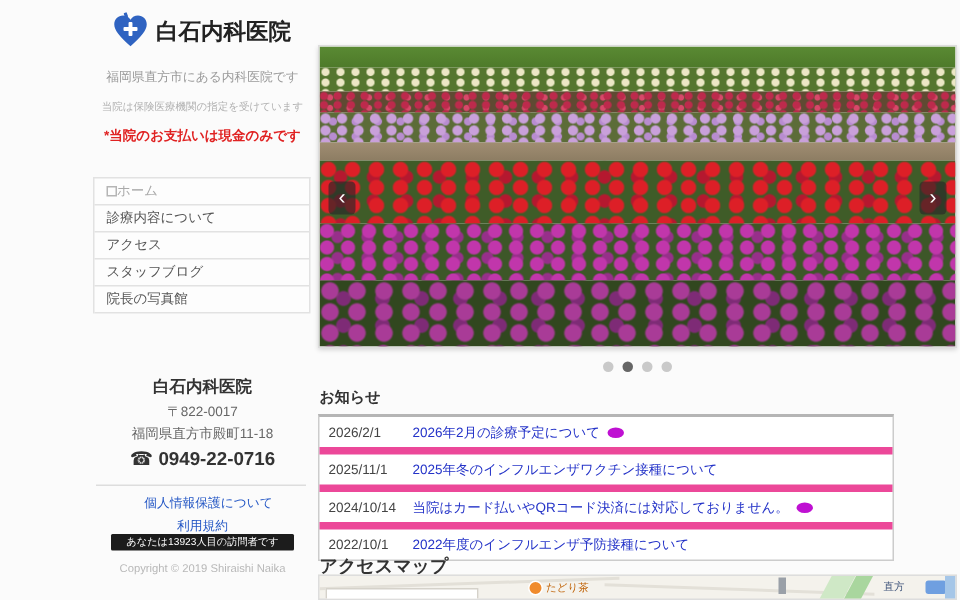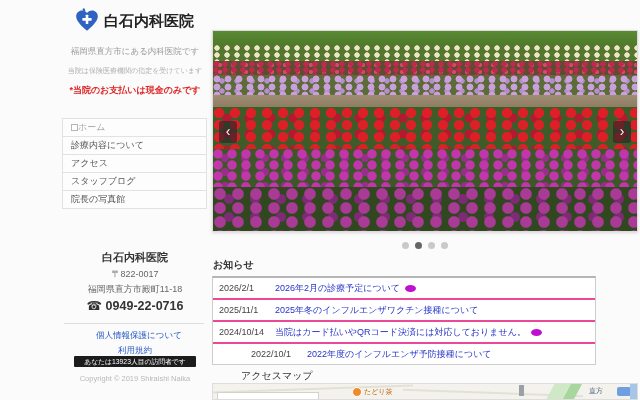--- a/index.html
+++ b/index.html
@@ -71,29 +71,29 @@
   .nav-arrow.next{right:6px;}
   .dots{position:absolute;left:212px;top:235px;width:426px;text-align:center;}
   .dot{display:inline-block;width:7px;height:7px;border-radius:50%;background:#c9c9c9;margin:0 3px;cursor:pointer;}
   .dot.active{background:#666;}
 
   
   .news-heading{position:absolute;left:213px;top:258px;font-size:10px;font-weight:bold;color:#333;}
   .news-box{position:absolute;left:212px;top:276px;width:384px;background:#fff;
             border:1px solid #ccc;border-top:2px solid #b5b5b5;box-sizing:border-box;}
   .news-row{display:flex;align-items:center;height:20px;padding:0 6px;font-size:9px;
-            border-bottom:2px solid #ec4899;}
-  .news-row:last-child{border-bottom:none;margin-left:32px;}
+            border-bottom:5px solid #ec4899;}
+  .news-row:last-child{border-bottom:none;}
   .news-date{width:56px;flex:none;color:#444;}
   .news-link{color:#2433c8;cursor:pointer;white-space:nowrap;}
   .new-badge{display:inline-block;width:11px;height:7px;background:#bf10d2;border-radius:50%;
              margin-left:5px;vertical-align:middle;}
 
   
-  .map-heading{position:absolute;left:213px;top:369px;font-size:10px;font-weight:normal;color:#333;margin-left:28px;}
+  .map-heading{position:absolute;left:213px;top:369px;font-size:12px;font-weight:bold;color:#333;}
   .map{position:absolute;left:212px;top:383px;width:426px;height:17px;background:#f4f2ec;
        border:1px solid #ddd;box-sizing:border-box;overflow:hidden;cursor:pointer;}
   .map-road1{position:absolute;left:0;top:4px;width:200px;height:2px;background:#e3e0d8;transform:rotate(-2deg);}
   .map-road2{position:absolute;left:190px;top:8px;width:180px;height:2px;background:#e3e0d8;transform:rotate(2deg);}
   .map-bldg{position:absolute;left:4px;top:8px;width:100px;height:12px;background:#fff;border:1px solid #d5d2ca;}
   .map-poi-dot{position:absolute;left:139px;top:3px;width:8px;height:8px;border-radius:50%;
                background:#f08b2d;border:1px solid #fff;}
   .map-poi-label{position:absolute;left:151px;top:3px;font-size:7px;color:#bf5f00;white-space:nowrap;}
   .map-sign{position:absolute;left:306px;top:1px;width:5px;height:11px;background:#9aa0a8;}
   .map-green1{position:absolute;left:336px;top:-6px;width:14px;height:36px;background:#cfe8c6;transform:rotate(28deg);}

